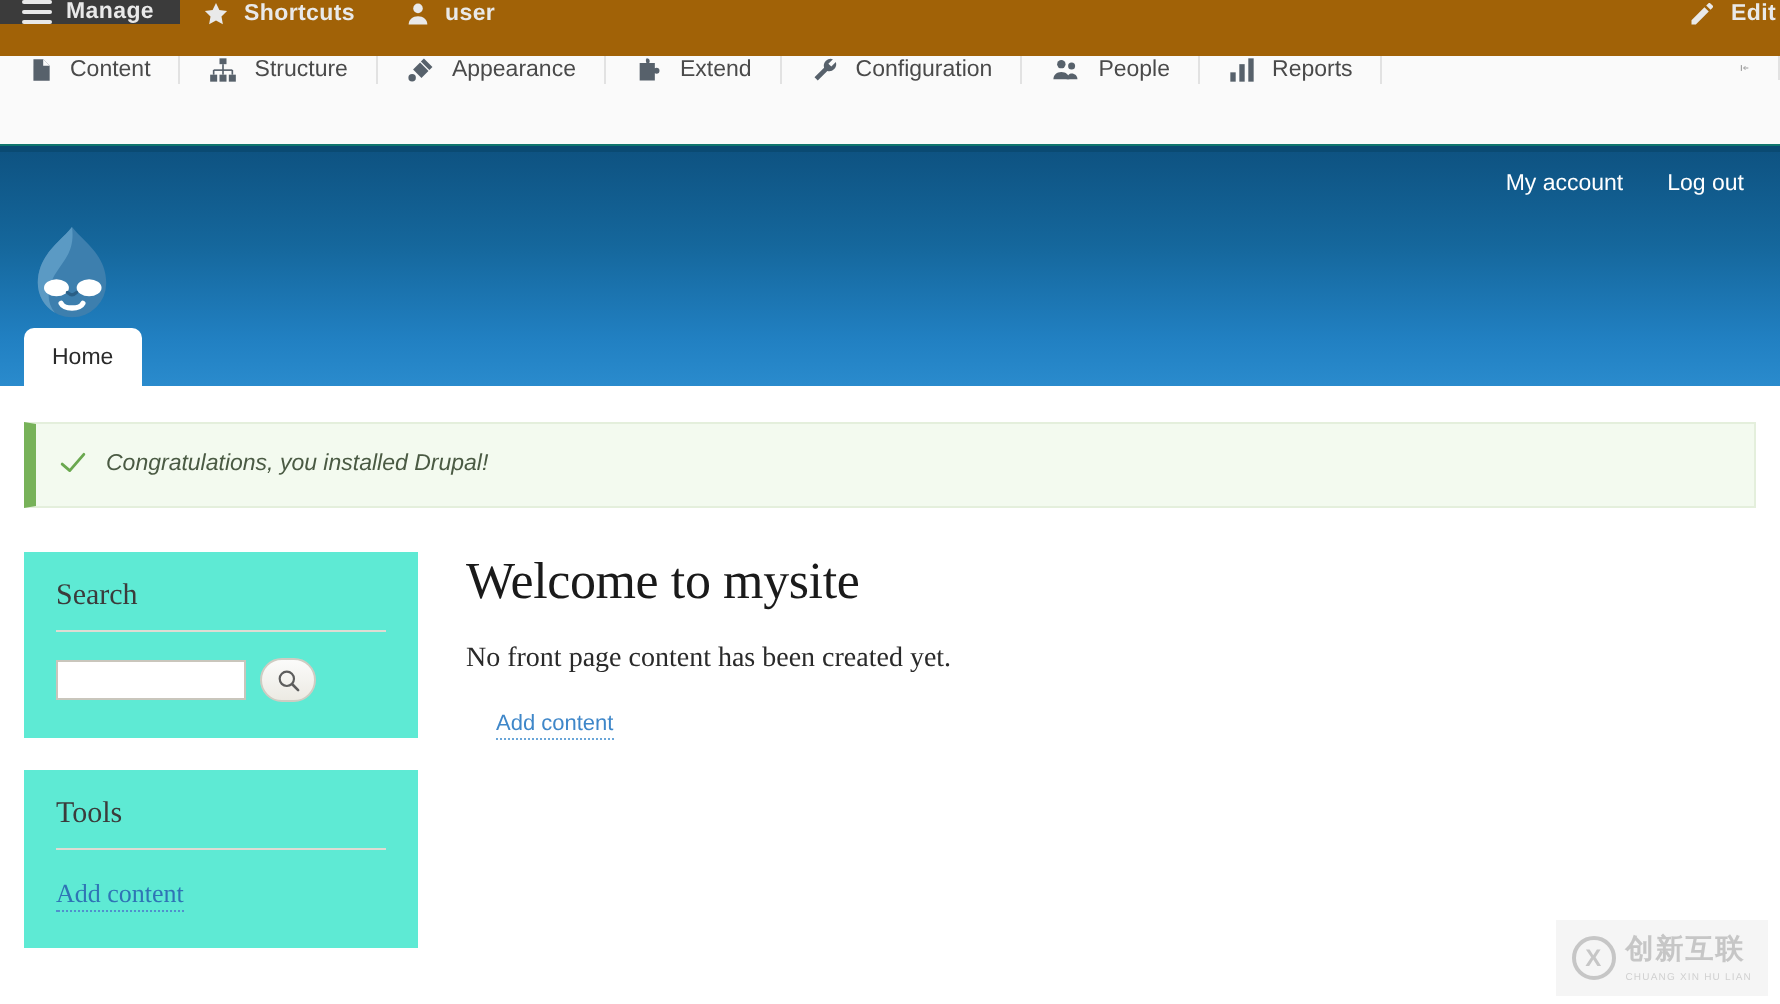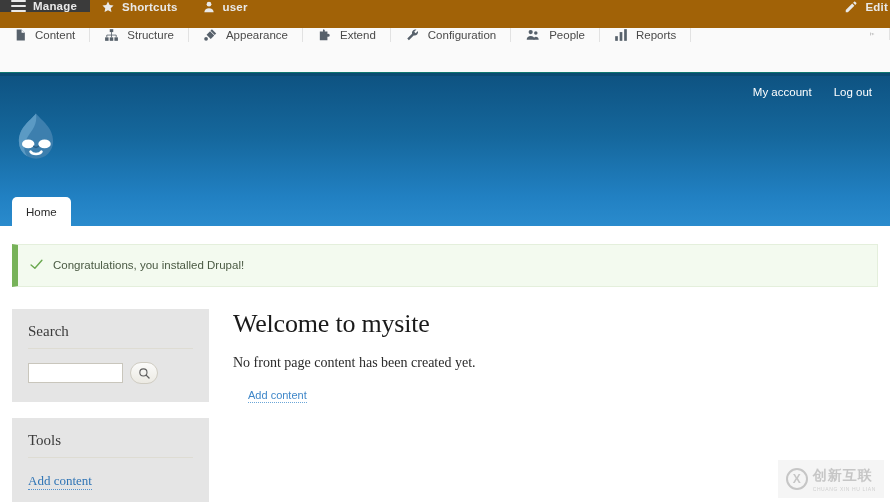--- a/index.html
+++ b/index.html
@@ -39,21 +39,21 @@
   .am-item {
     display: flex; align-items: center; gap: 8px;
     padding: 0 14px; font-size: 11.5px; color: #4a4a4a;
     border-right: 1px solid #e2e2e2; white-space: nowrap;
   }
   .am-spacer { flex: 1 1 auto; border-right: 1px solid #e2e2e2; }
   .am-toggle { display: flex; align-items: center; justify-content: center; width: 34px; }
 
   
   .site-header {
-    position: relative; height: 153px;
+    position: relative; height: 120px;
     background: linear-gradient(180deg, #0e5382 0%, #15679c 40%, #2180c2 80%, #2a8bcd 100%);
     border-top: 3px solid #0a4a72;
   }
   .user-links {
     position: absolute; top: 10px; right: 18px;
     display: flex; gap: 22px; font-size: 11.5px; color: #ffffff;
   }
   .user-links span { color: #fff; }
   .branding { position: absolute; left: 10px; top: 36px; display: flex; align-items: center; gap: 14px; }
   .logo-drop { width: 52px; height: 56px; }
@@ -64,28 +64,28 @@
     background: #fff; color: #2a2a2a; font-size: 11.5px;
     padding: 9px 14px 8px; border-radius: 5px 5px 0 0;
   }
 
   
   .content-wrap { padding: 0 12px; }
   .status-msg {
     margin: 18px 0 0 0; background: #f3faef; border: 1px solid #e4efdc;
     border-left: 6px solid #77b259; padding: 13px 14px 14px 12px;
     display: flex; align-items: center; gap: 10px;
-    font-size: 11.5px; color: #4a5a43;
+    font-size: 11.5px; color: #4a5a43; font-style: italic;
   }
   .check { color: #6aa84f; font-size: 14px; line-height: 1; }
 
   
   .columns { display: flex; gap: 24px; margin-top: 22px; }
   .sidebar { width: 197px; flex: 0 0 197px; }
-  .block { background: #e5e5e5; padding: 14px 16px 18px; margin-bottom: 16px; }
+  .block { background: #5eead4; padding: 14px 16px 18px; margin-bottom: 16px; }
   .block h2 {
     font-family: "Liberation Serif", serif; font-size: 15px; font-weight: normal;
     color: #3b3b3b; padding-bottom: 8px; border-bottom: 1px solid #dedcd3; margin-bottom: 13px;
   }
   .search-row { display: flex; align-items: center; gap: 7px; }
   .search-input {
     width: 95px; height: 20px; border: 1px solid #c9c6bc; background: #fff;
     font-family: "Liberation Sans", sans-serif; font-size: 11px; padding: 0 4px; color: #333;
   }
   .search-btn {

